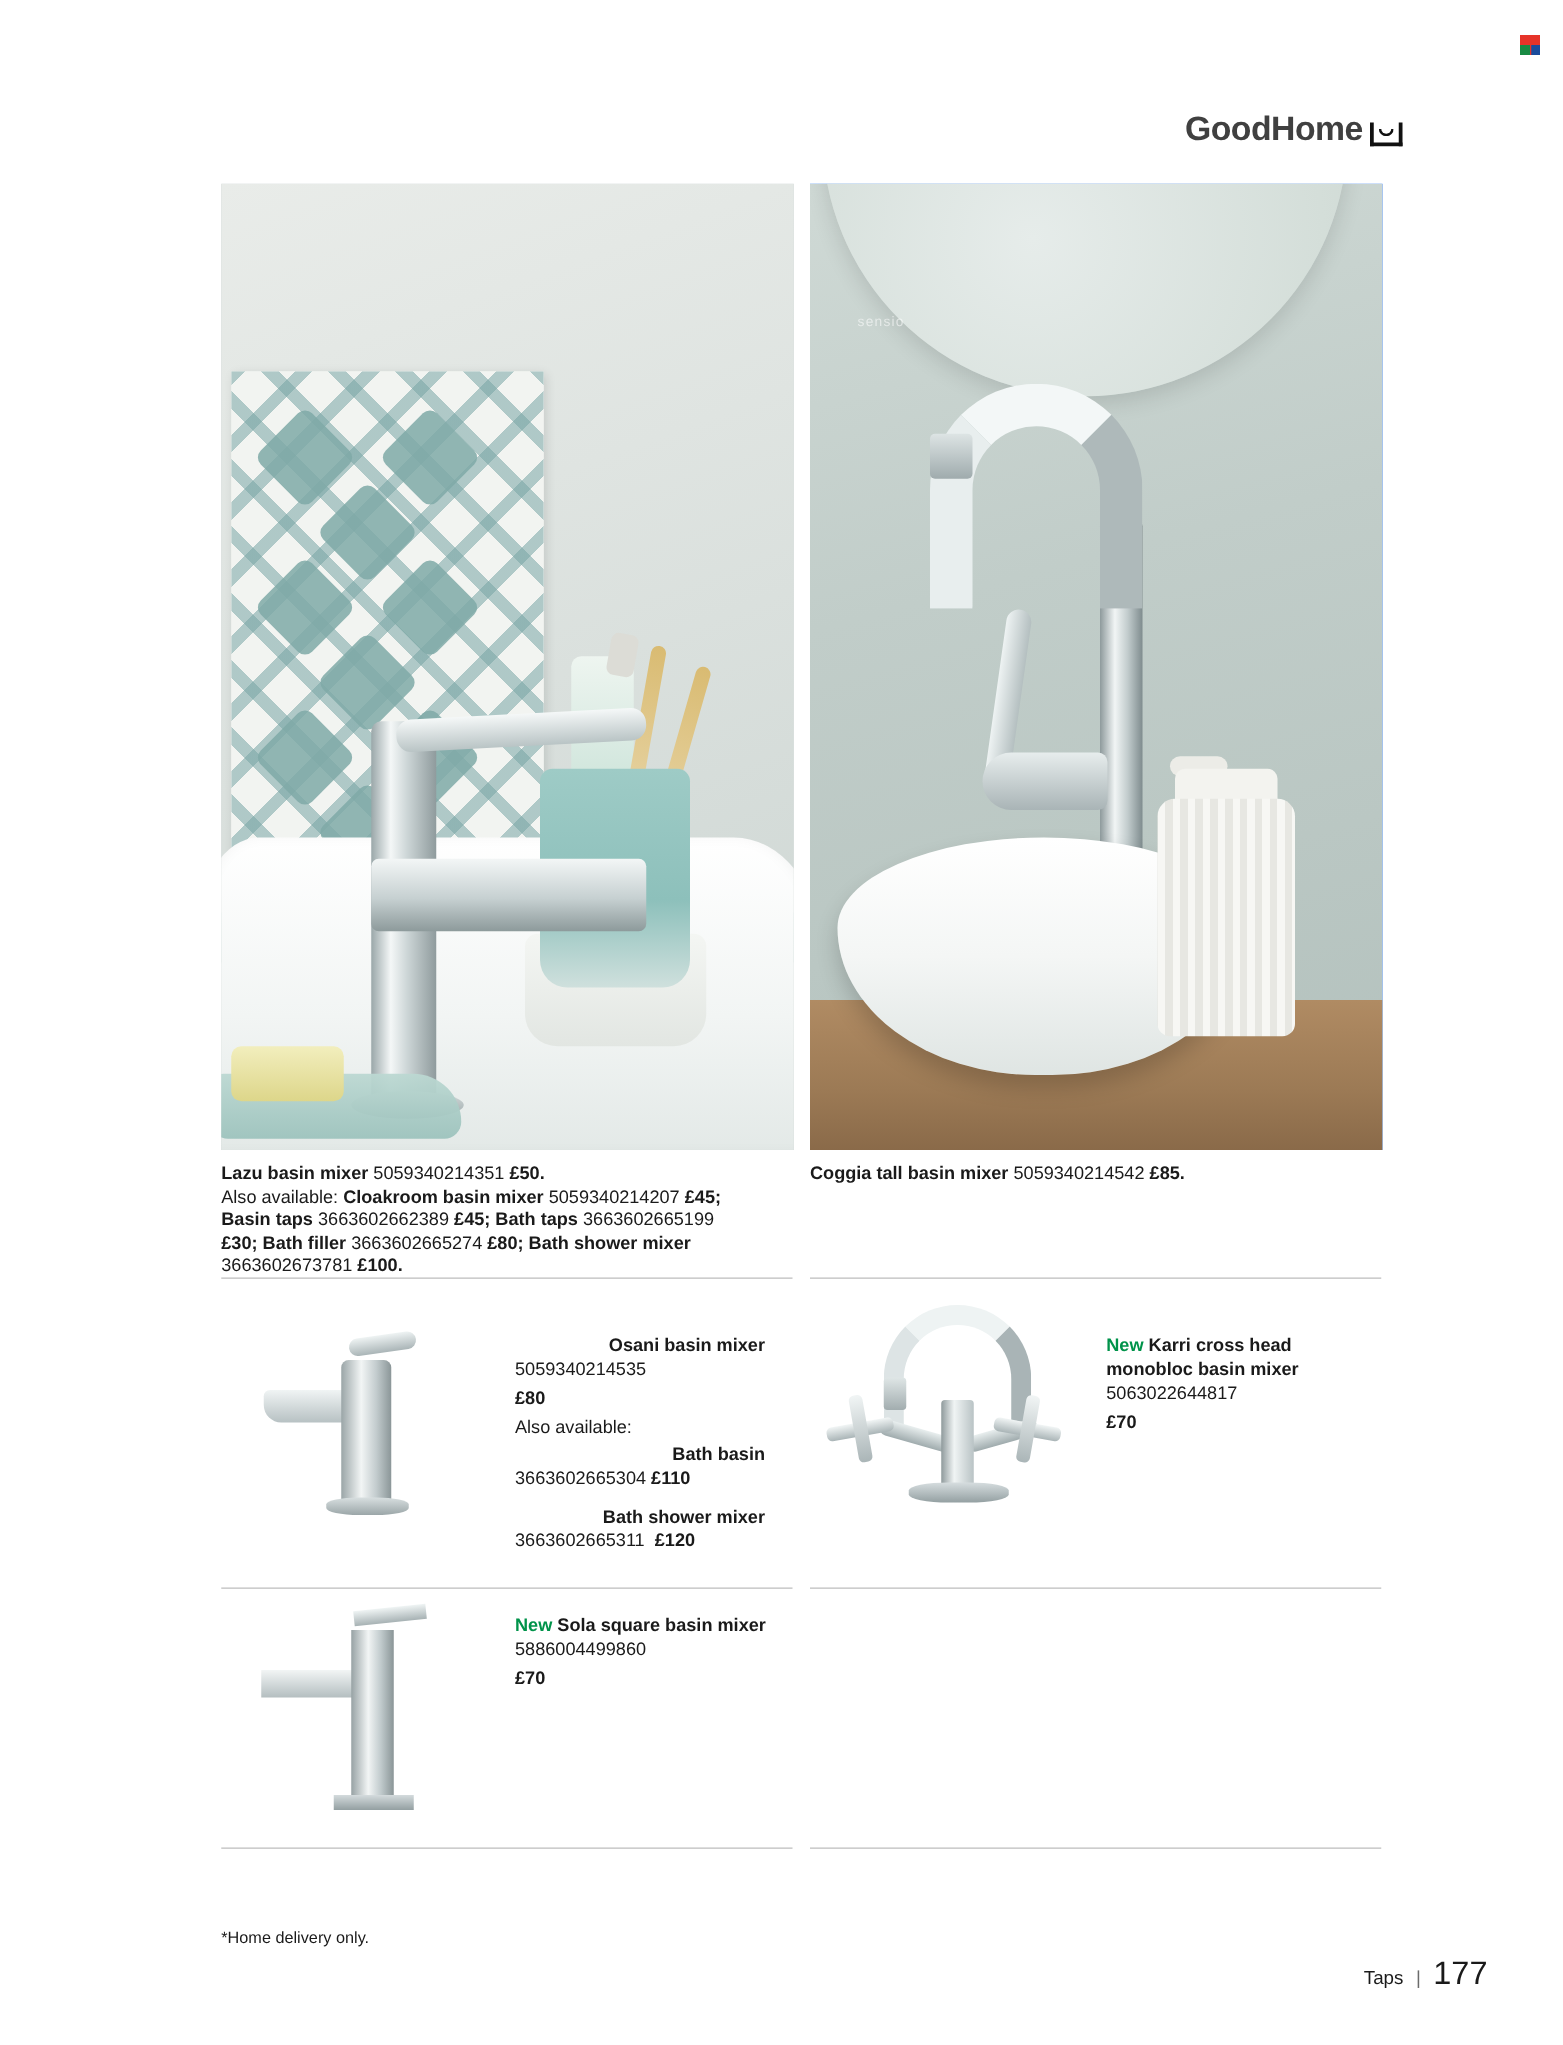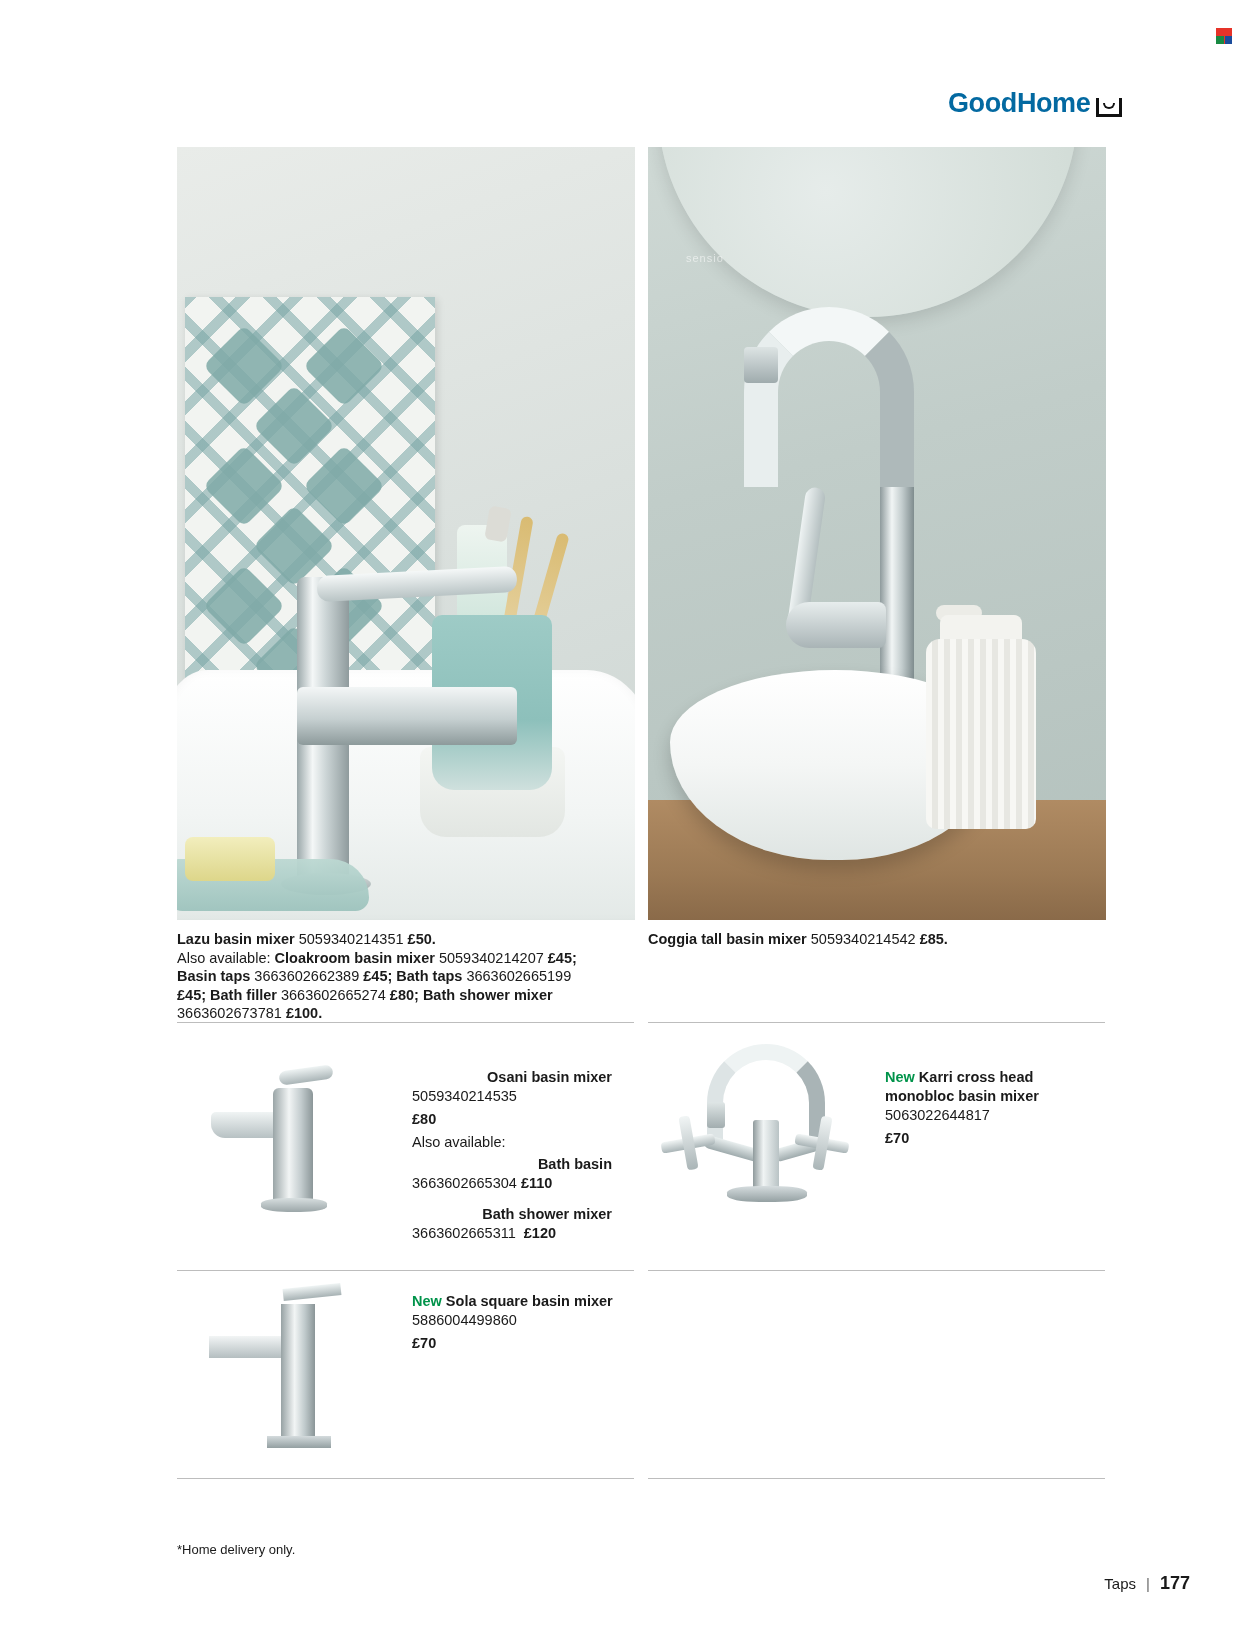--- a/index.html
+++ b/index.html
@@ -47,21 +47,21 @@
     position: absolute;
     left: 948px; top: 88px;
     display: flex;
     align-items: center;
     gap: 6px;
   }
   .brand-text {
     font-size: 27px;
     font-weight: bold;
     letter-spacing: -0.4px;
-    color: #0369a1;
+    color: #404040;
   }
   .brand-mark {
     width: 26px; height: 26px;
     position: relative;
   }
   .brand-mark .box {
     position: absolute;
     left: 0; top: 7px;
     width: 26px; height: 19px;
     border: 3px solid #111;
@@ -518,21 +518,21 @@
   }
   .pagefoot {
     position: absolute;
     right: 60px; bottom: 42px;
     display: flex;
     align-items: baseline;
     gap: 10px;
     font-size: 15px;
   }
   .pagefoot .sep { color: #6b6b6b; }
-  .pagefoot .num { font-size: 18px; font-weight: bold; }
+  .pagefoot .num { font-size: 26px; font-weight: normal; }
 </style>
 </head>
 <body>
 
 <div class="page">
 
   <div class="corner-mark"></div>
 
   <div class="brand">
     <span class="brand-text">GoodHome</span>
@@ -583,21 +583,21 @@
     <div class="rp-tap-arc"></div>
     <div class="rp-tap-spout-tip"></div>
     <div class="rp-handle"></div>
     <div class="rp-handle-base"></div>
     <div class="rp-basin"></div>
     <div class="rp-dispenser-nozzle"></div>
     <div class="rp-dispenser-top"></div>
     <div class="rp-dispenser"></div>
   </div>
 
-  <div class="cap-left"><b>Lazu basin mixer</b> 5059340214351 <b>£50.</b><br>Also available: <b>Cloakroom basin mixer</b> 5059340214207 <b>£45;</b><br><b>Basin taps</b> 3663602662389 <b>£45; Bath taps</b> 3663602665199<br><b>£45; Bath filler</b> 3663602665274 <b>£80; Bath shower mixer</b><br>3663602673781 <b>£100.</b></div>
+  <div class="cap-left"><b>Lazu basin mixer</b> 5059340214351 <b>£50.</b><br>Also available: <b>Cloakroom basin mixer</b> 5059340214207 <b>£45;</b><br><b>Basin taps</b> 3663602662389 <b>£45; Bath taps</b> 3663602665199<br><b>£30; Bath filler</b> 3663602665274 <b>£80; Bath shower mixer</b><br>3663602673781 <b>£100.</b></div>
   <div class="cap-right"><b>Coggia tall basin mixer</b> 5059340214542 <b>£85.</b></div>
 
   <div class="rule r1a"></div>
   <div class="rule r1b"></div>
 
   <div class="osani">
     <div class="os-spout"></div>
     <div class="os-body"></div>
     <div class="os-lever"></div>
     <div class="os-base"></div>

